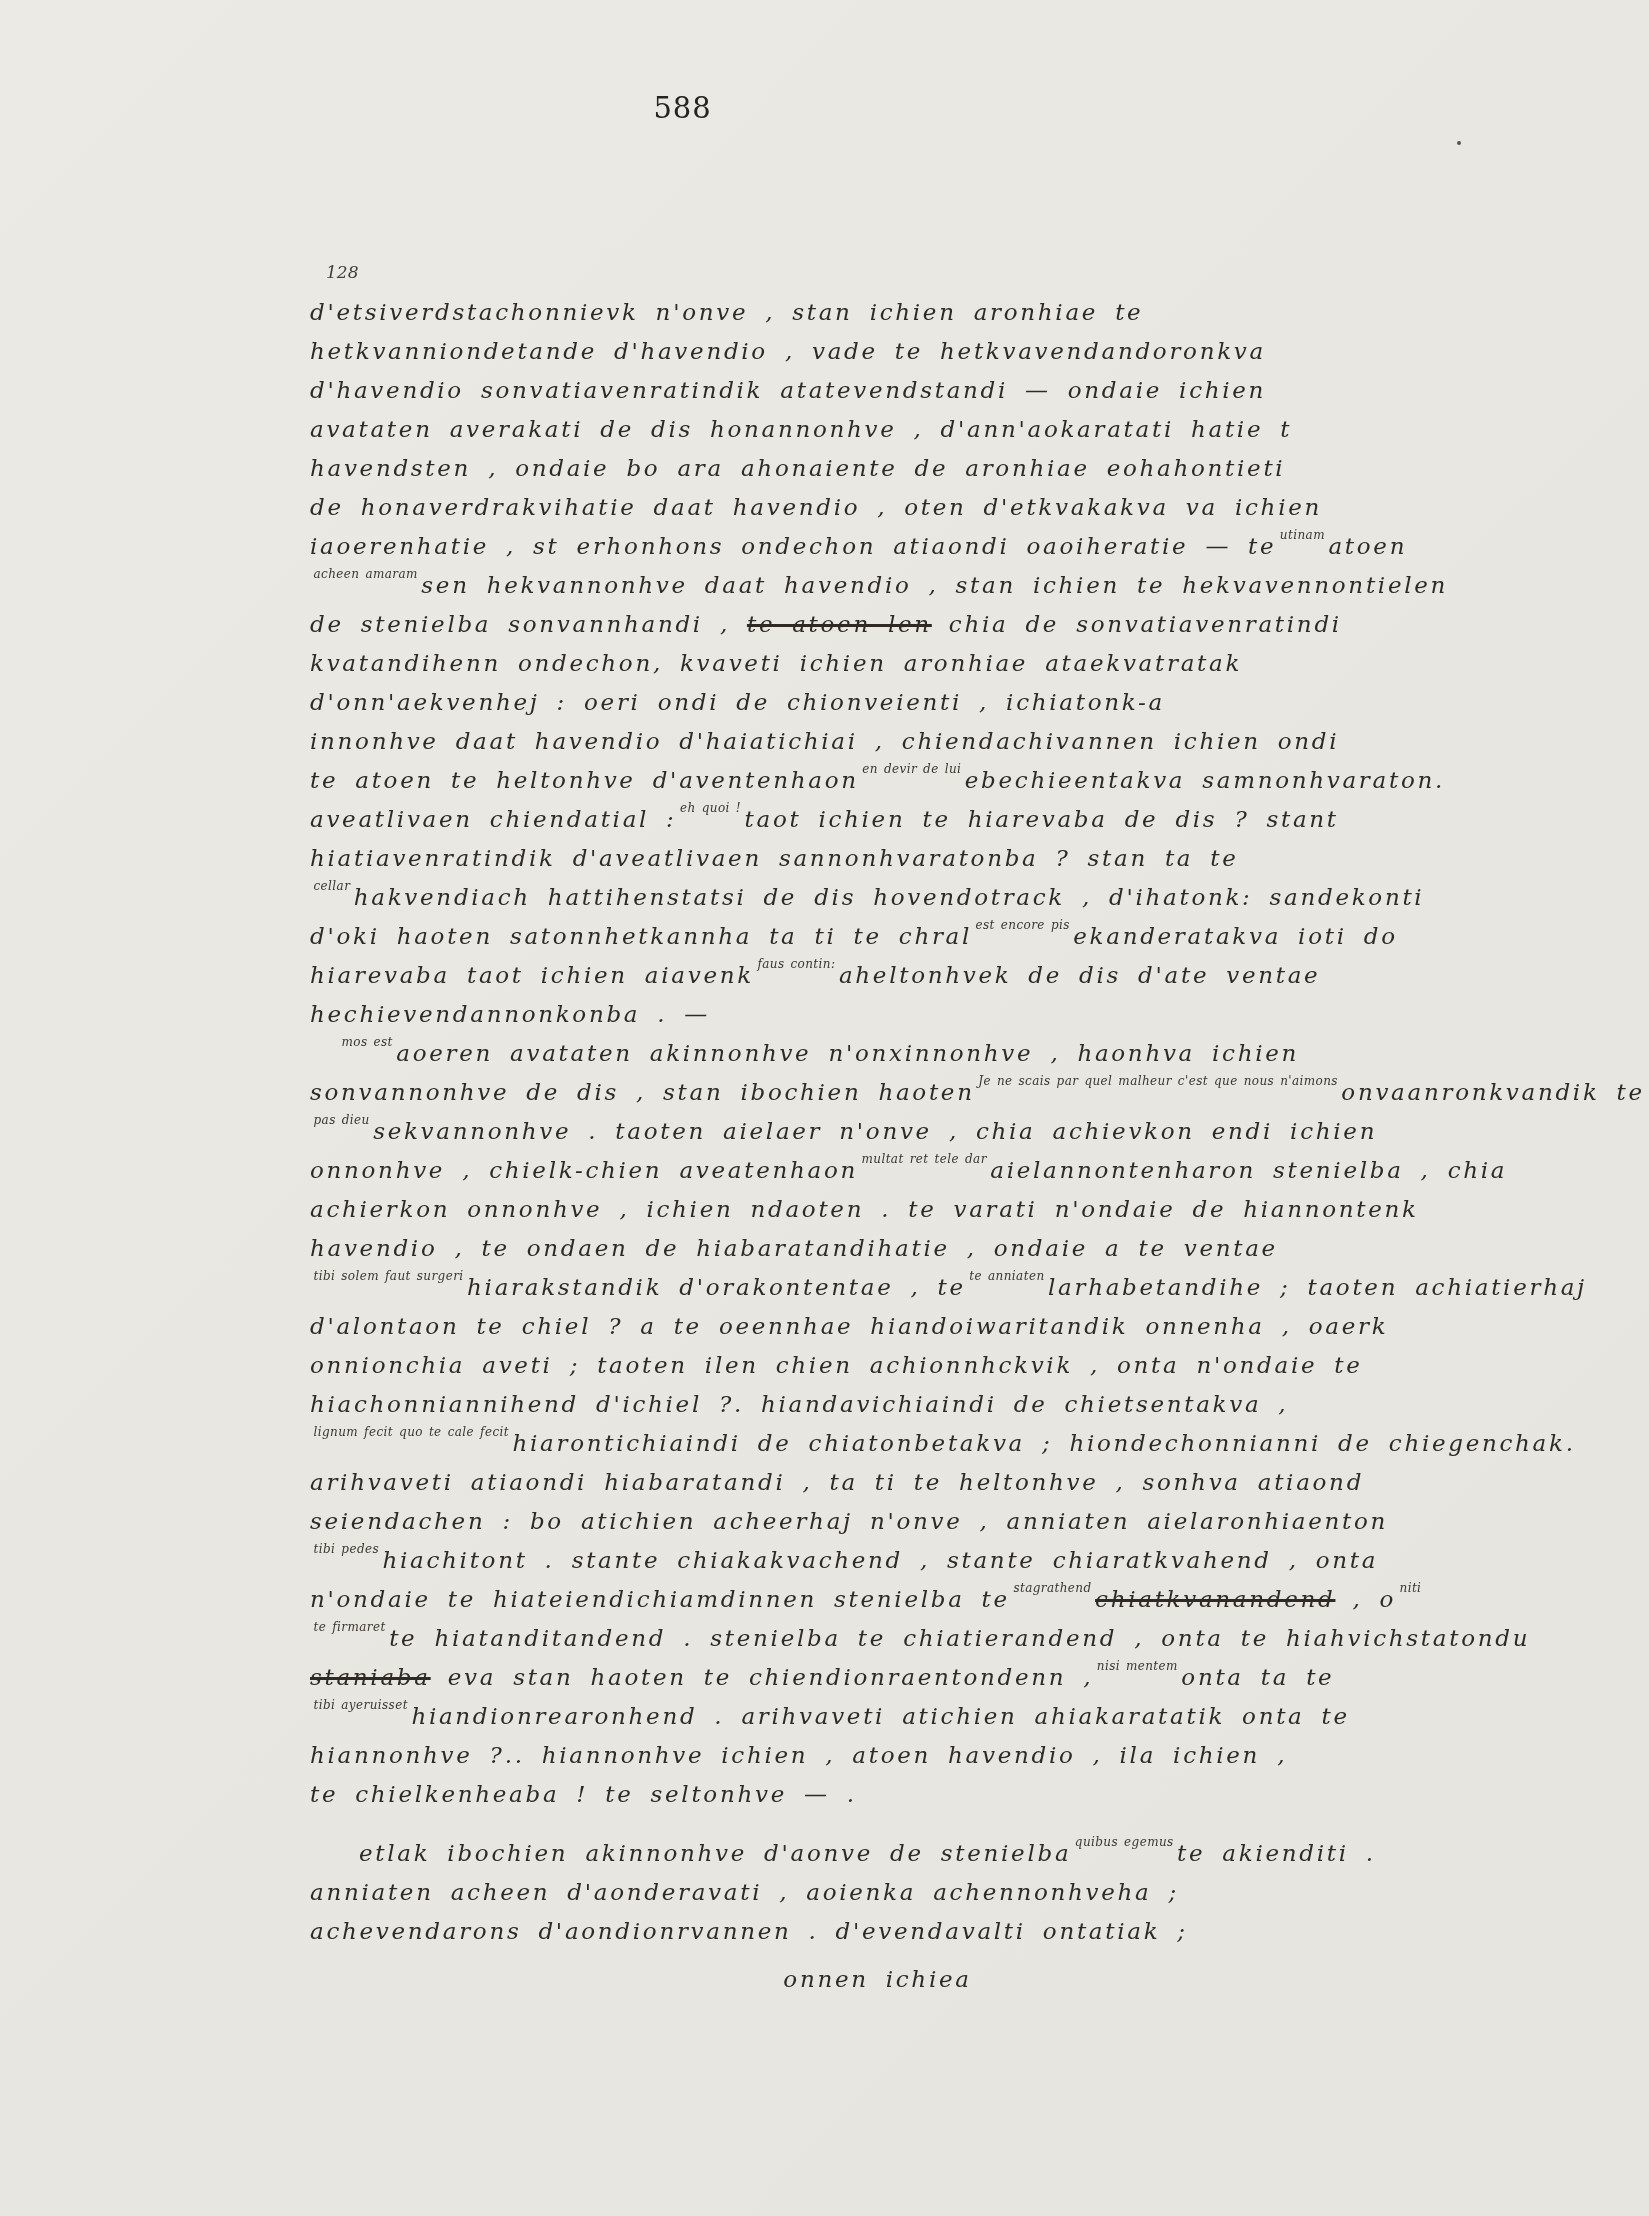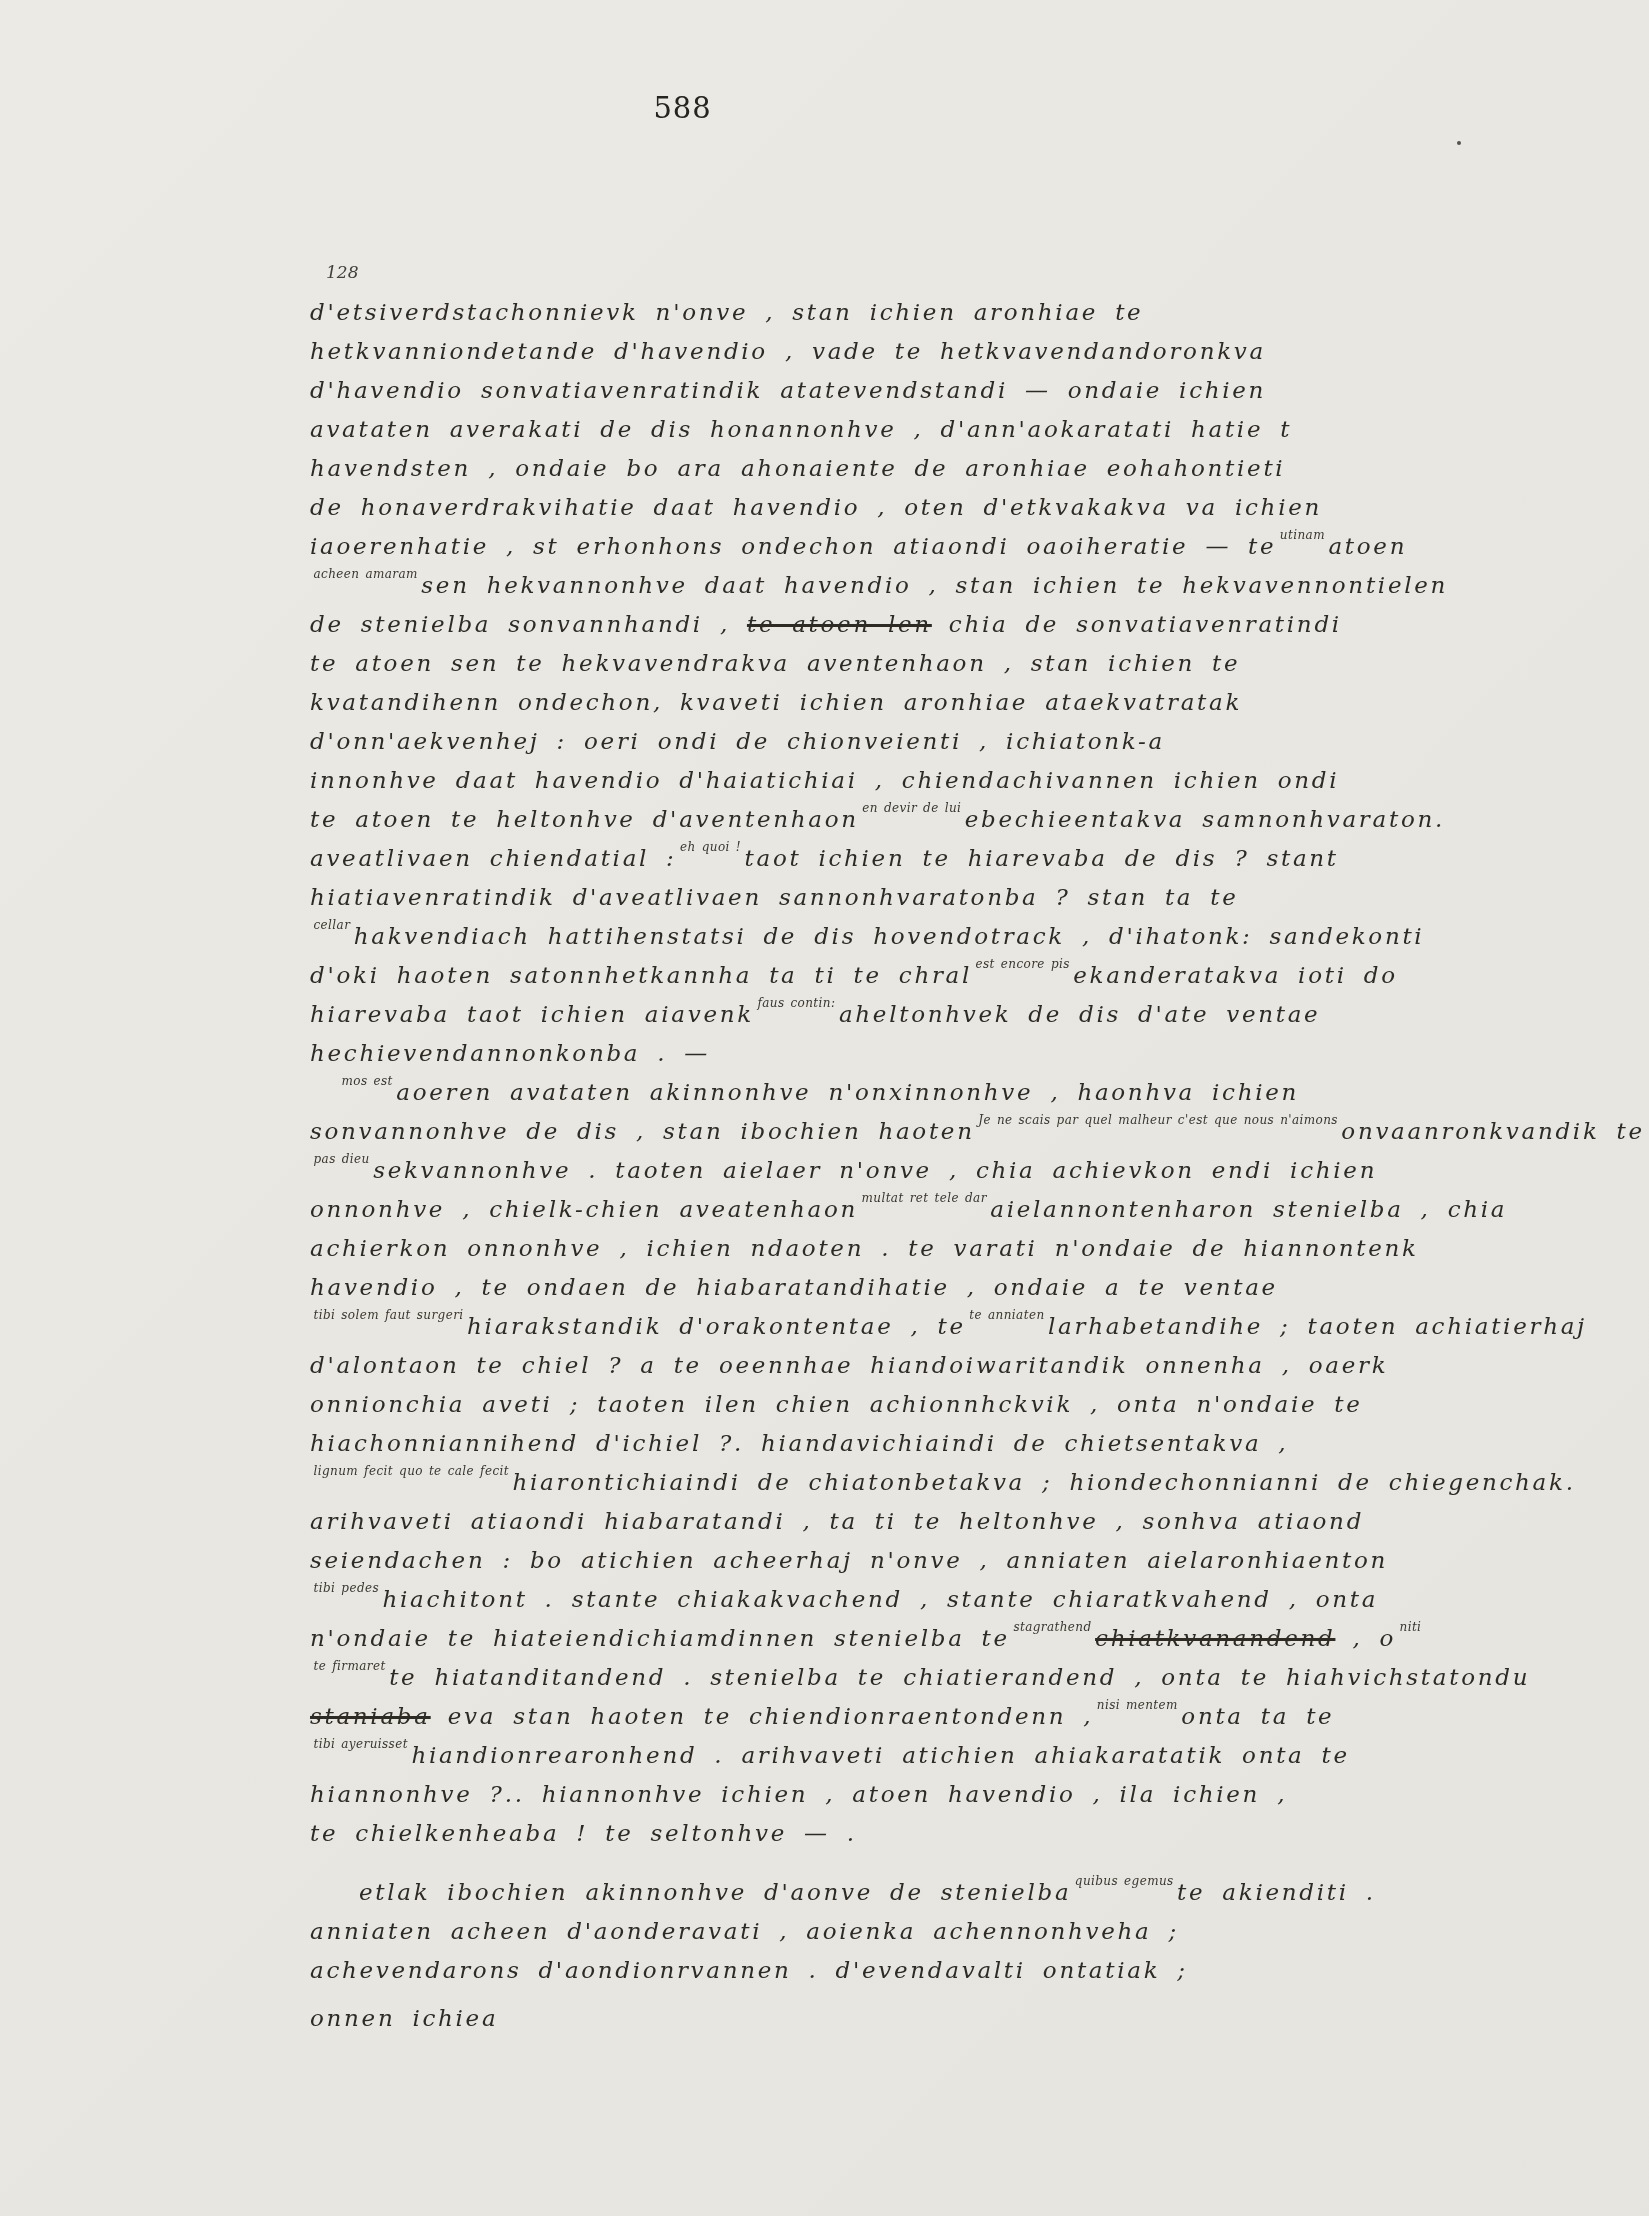--- a/index.html
+++ b/index.html
@@ -64,21 +64,20 @@
   <div class="manuscript">
       <div class="ms-line"><span class="seg-text">d'etsiverdstachonnievk n'onve , stan ichien aronhiae te</span></div>
       <div class="ms-line"><span class="seg-text">hetkvanniondetande d'havendio , vade te hetkvavendandoronkva</span></div>
       <div class="ms-line"><span class="seg-text">d'havendio sonvatiavenratindik atatevendstandi — ondaie ichien</span></div>
       <div class="ms-line"><span class="seg-text">avataten averakati de dis honannonhve , d'ann'aokaratati hatie t</span></div>
       <div class="ms-line"><span class="seg-text">havendsten , ondaie bo ara ahonaiente de aronhiae eohahontieti</span></div>
       <div class="ms-line"><span class="seg-text">de honaverdrakvihatie daat havendio , oten d'etkvakakva va ichien</span></div>
       <div class="ms-line"><span class="seg-text">iaoerenhatie , st erhonhons ondechon atiaondi oaoiheratie — te</span><span class="seg-sup">utinam</span><span class="seg-text">atoen</span></div>
       <div class="ms-line"><span class="seg-sup">acheen amaram</span><span class="seg-text">sen hekvannonhve daat havendio , stan ichien te hekvavennontielen</span></div>
       <div class="ms-line"><span class="seg-text">de stenielba sonvannhandi , </span><span class="seg-strike">te atoen len</span><span class="seg-text"> chia de sonvatiavenratindi</span></div>
-      <div class="ms-line"><span class="seg-text">te atoen sen te hekvavendrakva aventenhaon , stan ichien te</span></div>
       <div class="ms-line"><span class="seg-text">kvatandihenn ondechon, kvaveti ichien aronhiae ataekvatratak</span></div>
       <div class="ms-line"><span class="seg-text">d'onn'aekvenhej : oeri ondi de chionveienti , ichiatonk-a</span></div>
       <div class="ms-line"><span class="seg-text">innonhve daat havendio d'haiatichiai , chiendachivannen ichien ondi</span></div>
       <div class="ms-line"><span class="seg-text">te atoen te heltonhve d'aventenhaon</span><span class="seg-sup">en devir de lui</span><span class="seg-text">ebechieentakva samnonhvaraton.</span></div>
       <div class="ms-line"><span class="seg-text">aveatlivaen chiendatial :</span><span class="seg-sup">eh quoi !</span><span class="seg-text">taot ichien te hiarevaba de dis ? stant</span></div>
       <div class="ms-line"><span class="seg-text">hiatiavenratindik d'aveatlivaen sannonhvaratonba ? stan ta te</span></div>
       <div class="ms-line"><span class="seg-sup">cellar</span><span class="seg-text">hakvendiach hattihenstatsi de dis hovendotrack , d'ihatonk: sandekonti</span></div>
       <div class="ms-line"><span class="seg-text">d'oki haoten satonnhetkannha ta ti te chral</span><span class="seg-sup">est encore pis</span><span class="seg-text">ekanderatakva ioti do</span></div>
       <div class="ms-line"><span class="seg-text">hiarevaba taot ichien aiavenk</span><span class="seg-sup">faus contin:</span><span class="seg-text">aheltonhvek de dis d'ate ventae</span></div>
       <div class="ms-line"><span class="seg-text">hechievendannonkonba . —</span></div>
@@ -98,19 +97,19 @@
       <div class="ms-line"><span class="seg-sup">tibi pedes</span><span class="seg-text">hiachitont . stante chiakakvachend , stante chiaratkvahend , onta</span></div>
       <div class="ms-line"><span class="seg-text">n'ondaie te hiateiendichiamdinnen stenielba te</span><span class="seg-sup">stagrathend</span><span class="seg-strike">chiatkvanandend</span><span class="seg-text"> , o</span><span class="seg-sup">niti</span></div>
       <div class="ms-line"><span class="seg-sup">te firmaret</span><span class="seg-text">te hiatanditandend . stenielba te chiatierandend , onta te hiahvichstatondu</span></div>
       <div class="ms-line"><span class="seg-strike">staniaba</span><span class="seg-text"> eva stan haoten te chiendionraentondenn ,</span><span class="seg-sup">nisi mentem</span><span class="seg-text">onta ta te</span></div>
       <div class="ms-line"><span class="seg-sup">tibi ayeruisset</span><span class="seg-text">hiandionrearonhend . arihvaveti atichien ahiakaratatik onta te</span></div>
       <div class="ms-line"><span class="seg-text">hiannonhve ?.. hiannonhve ichien , atoen havendio , ila ichien ,</span></div>
       <div class="ms-line"><span class="seg-text">te chielkenheaba ! te seltonhve — .</span></div>
       <div class="ms-line" style="margin-left: 49px; margin-top: 20px;"><span class="seg-text">etlak ibochien akinnonhve d'aonve de stenielba</span><span class="seg-sup">quibus egemus</span><span class="seg-text">te akienditi .</span></div>
       <div class="ms-line"><span class="seg-text">anniaten acheen d'aonderavati , aoienka achennonhveha ;</span></div>
       <div class="ms-line"><span class="seg-text">achevendarons d'aondionrvannen . d'evendavalti ontatiak ;</span></div>
-      <div class="ms-line" style="margin-top: 8.9px; text-align: left;"><span class="seg-text">onnen ichiea</span></div>
+      <div class="ms-line" style="margin-top: 8.9px; text-align: center;"><span class="seg-text">onnen ichiea</span></div>
     </div>
 
   <div class="speck s1"></div>
 
 </div>
 
 
 </body></html>

